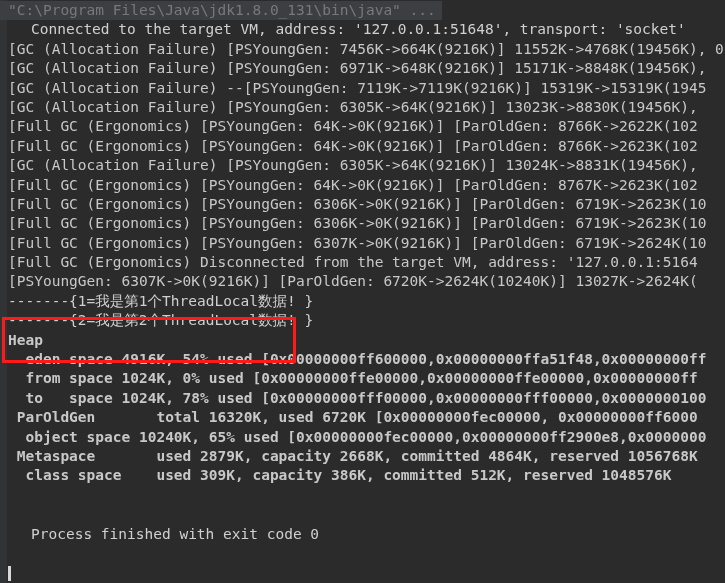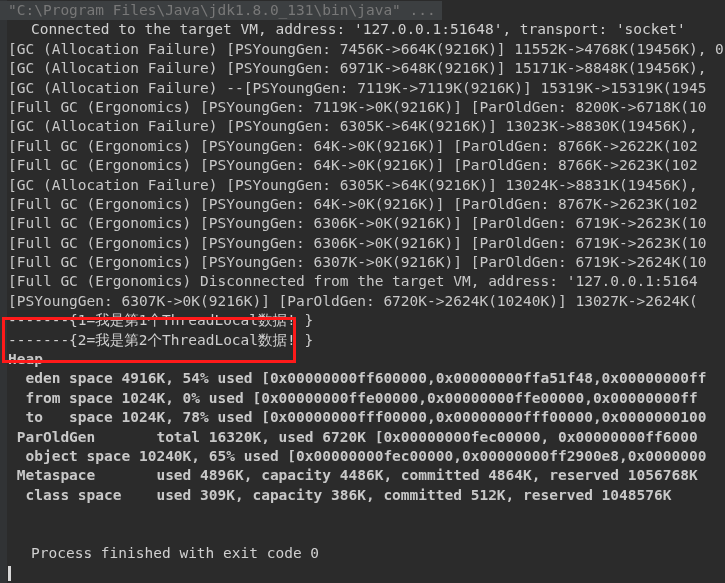--- a/index.html
+++ b/index.html
@@ -99,40 +99,39 @@
 
   <div class="gutter"></div>
 
   <div class="lines">
     <div class="cmdwrap"><span class="line cmd">"C:\Program Files\Java\jdk1.8.0_131\bin\java" ...</span></div>
     <div id="line-container">
         <div class="line info">Connected to the target VM, address: '127.0.0.1:51648', transport: 'socket'</div>
         <div class="line gc">[GC (Allocation Failure) [PSYoungGen: 7456K-&gt;664K(9216K)] 11552K-&gt;4768K(19456K), 0.</div>
         <div class="line gc">[GC (Allocation Failure) [PSYoungGen: 6971K-&gt;648K(9216K)] 15171K-&gt;8848K(19456K),</div>
         <div class="line gc">[GC (Allocation Failure) --[PSYoungGen: 7119K-&gt;7119K(9216K)] 15319K-&gt;15319K(1945</div>
-        <div class="line gc">[Full GC (Ergonomics) [PSYoungGen: 7119K-&gt;0K(9216K)] [ParOldGen: 8200K-&gt;6718K(10</div>
         <div class="line gc">[GC (Allocation Failure) [PSYoungGen: 6305K-&gt;64K(9216K)] 13023K-&gt;8830K(19456K),</div>
         <div class="line gc">[Full GC (Ergonomics) [PSYoungGen: 64K-&gt;0K(9216K)] [ParOldGen: 8766K-&gt;2622K(102</div>
         <div class="line gc">[Full GC (Ergonomics) [PSYoungGen: 64K-&gt;0K(9216K)] [ParOldGen: 8766K-&gt;2623K(102</div>
         <div class="line gc">[GC (Allocation Failure) [PSYoungGen: 6305K-&gt;64K(9216K)] 13024K-&gt;8831K(19456K),</div>
         <div class="line gc">[Full GC (Ergonomics) [PSYoungGen: 64K-&gt;0K(9216K)] [ParOldGen: 8767K-&gt;2623K(102</div>
         <div class="line gc">[Full GC (Ergonomics) [PSYoungGen: 6306K-&gt;0K(9216K)] [ParOldGen: 6719K-&gt;2623K(10</div>
         <div class="line gc">[Full GC (Ergonomics) [PSYoungGen: 6306K-&gt;0K(9216K)] [ParOldGen: 6719K-&gt;2623K(10</div>
         <div class="line gc">[Full GC (Ergonomics) [PSYoungGen: 6307K-&gt;0K(9216K)] [ParOldGen: 6719K-&gt;2624K(10</div>
         <div class="line gc">[Full GC (Ergonomics) Disconnected from the target VM, address: '127.0.0.1:5164</div>
         <div class="line gc">[PSYoungGen: 6307K-&gt;0K(9216K)] [ParOldGen: 6720K-&gt;2624K(10240K)] 13027K-&gt;2624K(</div>
         <div class="line out">-------{1=我是第1个ThreadLocal数据! }</div>
         <div class="line out">-------{2=我是第2个ThreadLocal数据! }</div>
         <div class="line heap">Heap</div>
         <div class="line heap">  eden space 4916K, 54% used [0x00000000ff600000,0x00000000ffa51f48,0x00000000ff</div>
         <div class="line heap">  from space 1024K, 0% used [0x00000000ffe00000,0x00000000ffe00000,0x00000000ff</div>
         <div class="line heap">  to   space 1024K, 78% used [0x00000000fff00000,0x00000000fff00000,0x0000000100</div>
         <div class="line heap"> ParOldGen       total 16320K, used 6720K [0x00000000fec00000, 0x00000000ff6000</div>
         <div class="line heap">  object space 10240K, 65% used [0x00000000fec00000,0x00000000ff2900e8,0x0000000</div>
-        <div class="line heap"> Metaspace       used 4896K, capacity 4486K, committed 4864K, reserved 1056768K</div>
+        <div class="line heap"> Metaspace       used 2879K, capacity 2668K, committed 4864K, reserved 1056768K</div>
         <div class="line heap">  class space    used 309K, capacity 386K, committed 512K, reserved 1048576K</div>
         <div class="line blank"> </div>
         <div class="line blank"> </div>
         <div class="line info">Process finished with exit code 0</div>
       </div>
   </div>
 
   <div class="redbox" style="left: 2px; top: 317px; width: 294px; height: 46px; border-color: rgb(255, 26, 26);"></div>
   <div class="caret" style="left: 8px; top: 566px; width: 3px; height: 15px;"></div>
 

